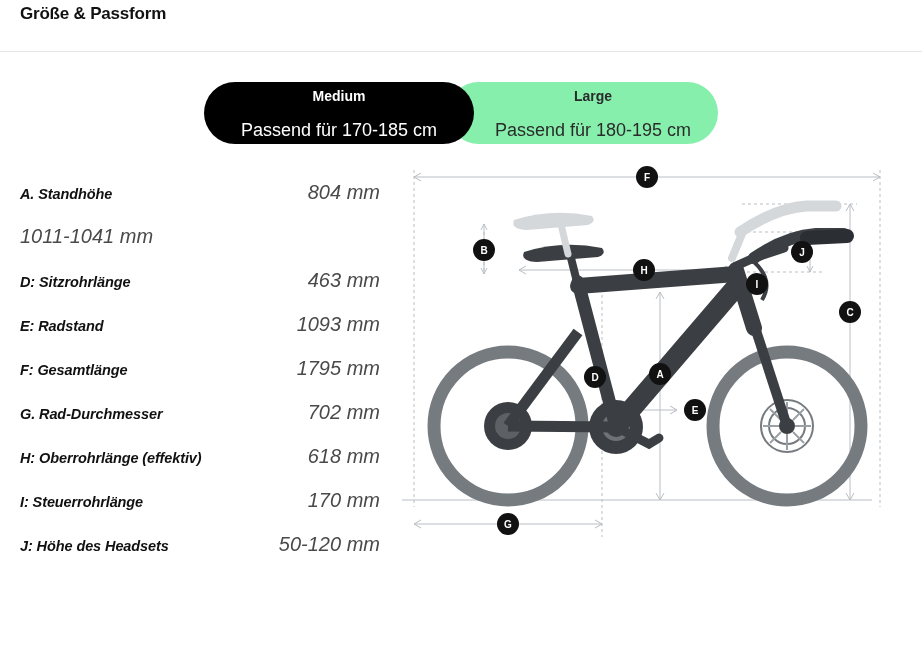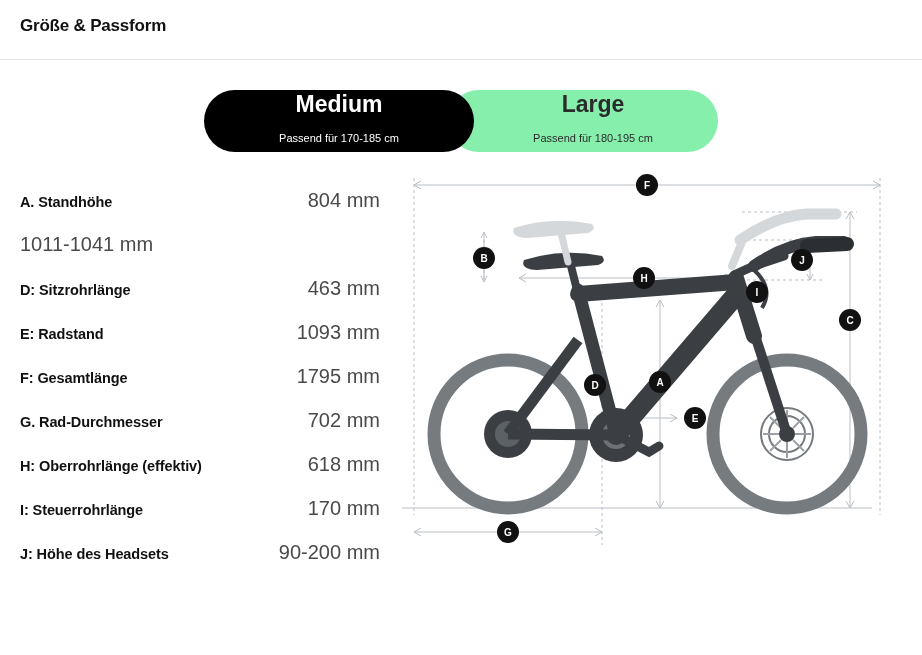--- a/index.html
+++ b/index.html
@@ -14,22 +14,22 @@
     overflow: hidden;
   }
   .page {
     position: relative;
     width: 922px;
     height: 655px;
     background: #ffffff;
   }
   
   .header {
-    height: 60px;
-    padding: 16px 20px;
+    height: 52px;
+    padding: 4px 20px;
     display: flex;
     align-items: flex-start;
     border-bottom: 1px solid #e6e6e6;
   }
   .header h1 {
     font-size: 17px;
     font-weight: bold;
     letter-spacing: -0.2px;
     margin: 0;
     color: #111111;
@@ -58,40 +58,41 @@
     z-index: 2;
   }
   .size-option.unselected {
     background: #86efac;
     color: #2b2b2b;
     margin-left: -26px;
     padding-left: 20px;
     z-index: 1;
   }
   .size-name {
-    font-size: 23px;
+    font-size: 14px;
     font-weight: bold;
     line-height: 20px;
   }
   .size-sub {
-    font-size: 11px;
+    font-size: 18px;
     line-height: 19px;
     margin-top: 15px;
     text-align: right;
   }
   
   .content {
     display: flex;
     margin-top: 26px;
     padding: 0 20px 0 20px;
   }
   .spec-list {
     width: 360px;
     flex: 0 0 360px;
     padding-left: 0px;
+    font-style: italic;
   }
   .spec-row {
     display: flex;
     justify-content: space-between;
     align-items: baseline;
     padding: 10.5px 0;
     font-size: 14.5px;
   }
   .spec-label {
     font-weight: bold;
@@ -161,21 +162,21 @@
       <div class="spec-row">
         <span class="spec-label">H: Oberrohrlänge (effektiv)</span>
         <span class="spec-value">618 mm</span>
       </div>
       <div class="spec-row">
         <span class="spec-label">I: Steuerrohrlänge</span>
         <span class="spec-value">170 mm</span>
       </div>
       <div class="spec-row">
         <span class="spec-label">J: Höhe des Headsets</span>
-        <span class="spec-value">90-200 mm</span>
+        <span class="spec-value">50-120 mm</span>
       </div>
     </div>
 
     <div class="diagram">
       <svg width="500" height="400" viewBox="0 0 500 400">
 
         <g stroke="#b9bec3" stroke-width="1" fill="none">
 
           <line x1="12" y1="15" x2="478" y2="15"></line>
           <path d="M12 15 l7 -4 M12 15 l7 4" stroke-width="1"></path>

